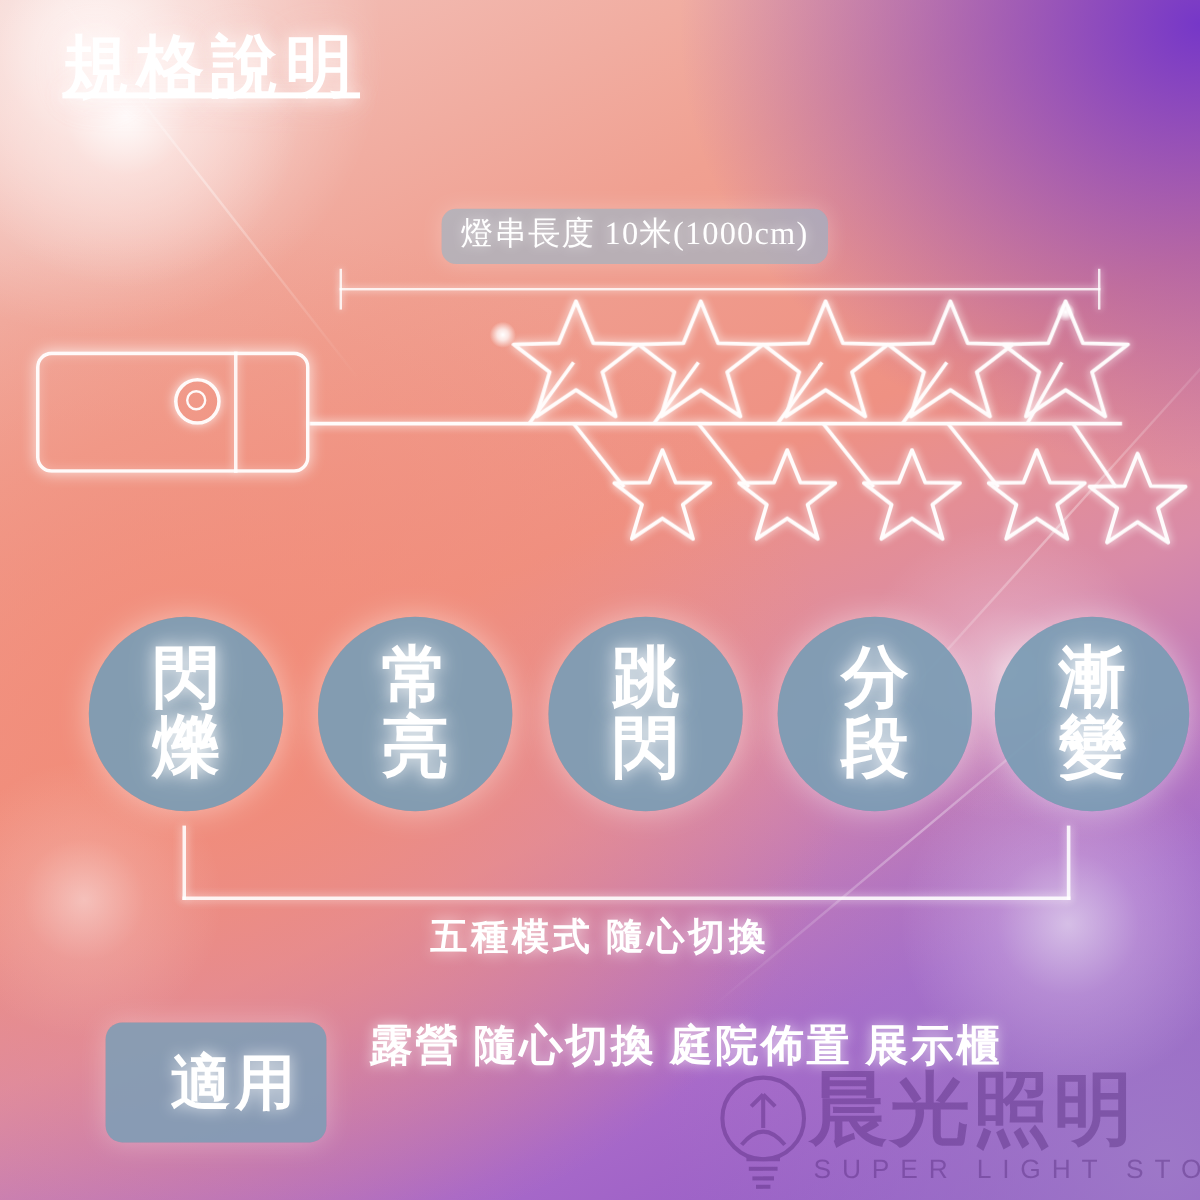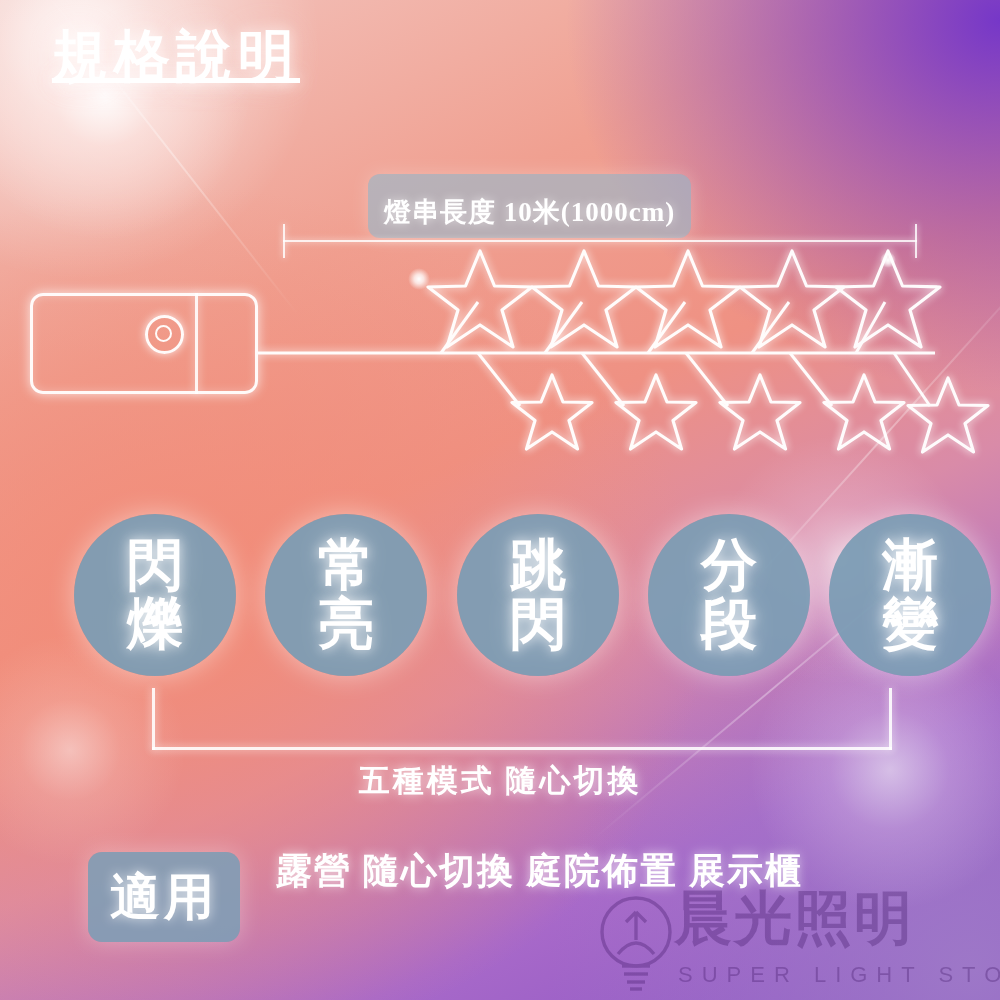--- a/index.html
+++ b/index.html
@@ -38,23 +38,23 @@
   #title{
     position:absolute;left:52px;top:28px;
     font-size:56px;font-weight:bold;color:#fff;letter-spacing:6px;line-height:1;
     text-shadow:0 0 14px rgba(255,255,255,.75),0 0 34px rgba(255,220,215,.6);
     text-decoration:underline;
   }
 
   
   #length-badge{
     position:absolute;left:368px;top:174px;
-    padding:20px 16px 8px;border-radius:12px;
+    padding:2px 16px 8px;border-radius:12px;
     background:rgba(150,185,205,.62);
-    color:#fff;font-size:27px;font-weight:bold;letter-spacing:1px;
+    color:#fff;font-size:27px;font-weight:normal;letter-spacing:1px;
     text-shadow:0 0 10px rgba(255,255,255,.6);
     white-space:nowrap;
     box-shadow:0 0 18px rgba(255,255,255,.25);
   }
 
   
   #dimension{position:absolute;left:283px;top:224px;width:634px;height:34px;}
   #dimension .bar{position:absolute;left:0;top:16px;width:100%;height:2px;
     background:rgba(255,255,255,.85);box-shadow:0 0 6px rgba(255,255,255,.8);}
   #dimension .tick{position:absolute;top:0;width:2px;height:34px;
@@ -107,38 +107,39 @@
   #bracket .side.r{right:0;}
   #bracket .base{position:absolute;left:0;bottom:0;width:100%;height:3px;
     background:rgba(255,255,255,.9);box-shadow:0 0 8px rgba(255,255,255,.75);}
   #modes-caption{position:absolute;left:0;top:760px;width:1000px;text-align:center;
     color:#fff;font-size:31px;font-weight:bold;letter-spacing:3px;
     text-shadow:0 0 12px rgba(255,255,255,.75);}
 
   
   #usage{position:absolute;left:88px;top:852px;display:flex;align-items:flex-start;}
   #usage-badge{
-    width:152px;height:90px;border-radius:14px;
+    width:152px;height:100px;border-radius:14px;
     background:rgba(125,158,182,.88);
     display:flex;align-items:center;justify-content:center;
     color:#fff;font-size:50px;font-weight:bold;letter-spacing:4px;
     text-shadow:0 0 12px rgba(255,255,255,.8);
     box-shadow:0 0 22px rgba(255,255,255,.3);
+    padding-left:32px;
   }
   #usage-lines{margin-left:36px;margin-top:-4px;}
   #usage-lines .line{
     color:#fff;font-size:36px;font-weight:bold;letter-spacing:2px;line-height:1.28;
     white-space:nowrap;text-shadow:0 0 11px rgba(255,255,255,.7);
   }
 
   
   #watermark{position:absolute;left:588px;top:884px;width:412px;height:116px;
     opacity:.30;pointer-events:none;}
   #wm-bulb{position:absolute;left:0;top:4px;}
-  #wm-cn{position:absolute;left:86px;top:-4px;color:#3a1060;font-size:58px;font-weight:bold;letter-spacing:2px;white-space:nowrap;}
+  #wm-cn{position:absolute;left:86px;top:-4px;color:#3a1060;font-size:66px;font-weight:bold;letter-spacing:2px;white-space:nowrap;}
   #wm-en{position:absolute;left:90px;top:78px;color:#3a1060;font-size:22px;letter-spacing:9px;
     font-family:"Liberation Sans",sans-serif;white-space:nowrap;}
 </style>
 </head>
 <body>
 
 <div id="poster">
 
   <div class="flare flare-tl"></div>
   <div class="flare flare-br"></div>

